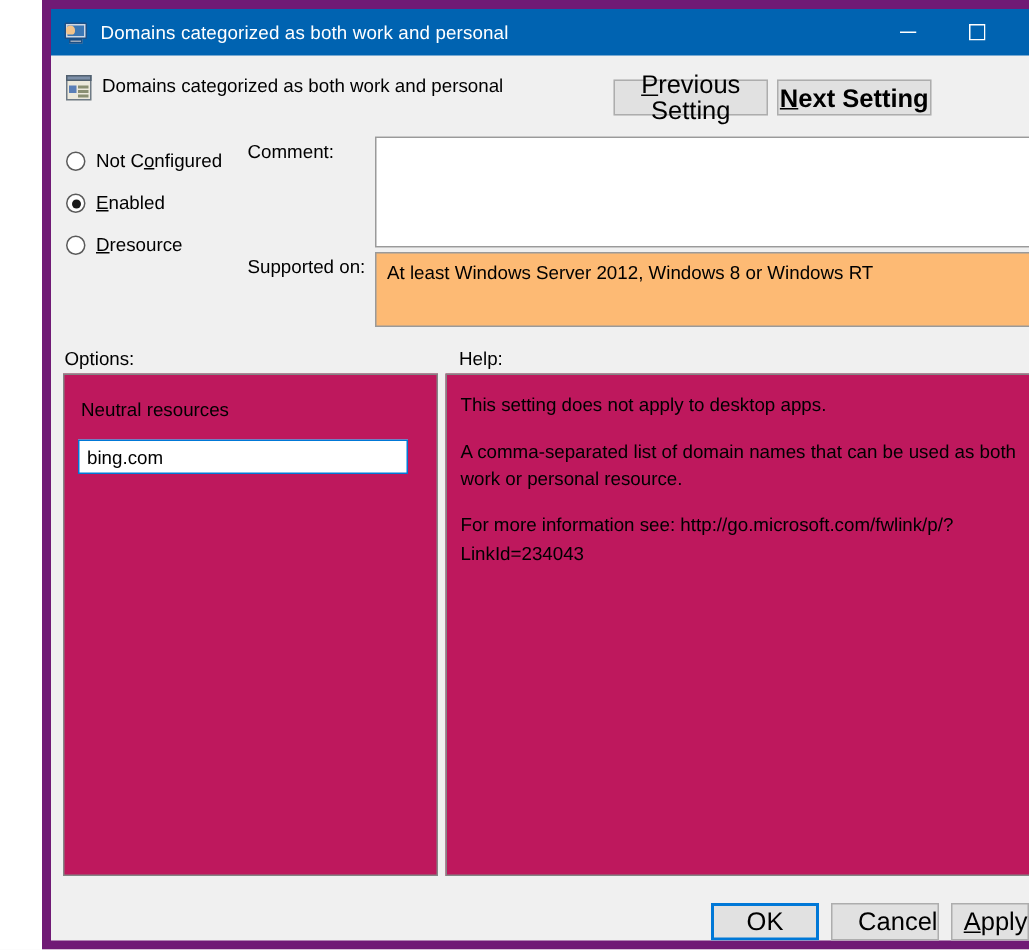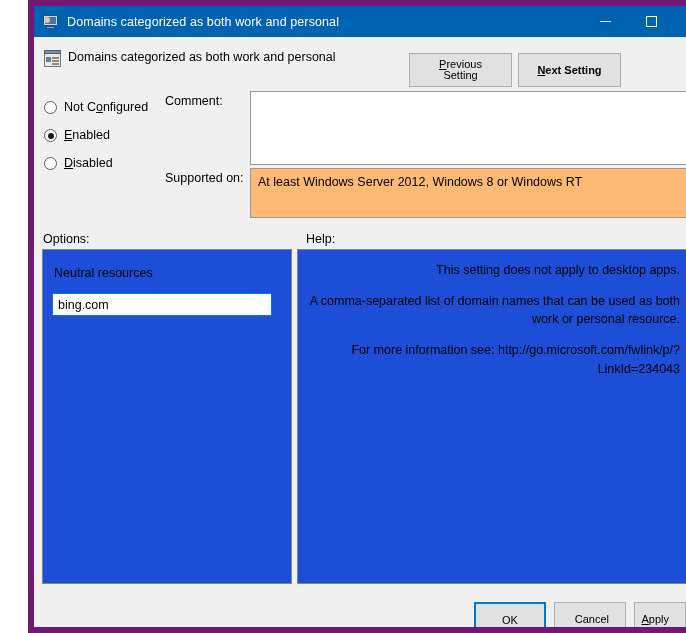--- a/index.html
+++ b/index.html
@@ -128,32 +128,32 @@
   .header-title {
     position: absolute;
     left: 34px; top: 44px;
     font-size: 12.5px;
     color: #000000;
     white-space: nowrap;
   }
 
   .btn {
     font-family: "Liberation Sans", sans-serif;
-    font-size: 11px;
+    font-size: 17px;
     color: #000000;
     background: #e1e1e1;
     border: 1px solid #adadad;
     box-sizing: border-box;
     text-align: center;
     line-height: 1;
     display: flex;
     align-items: center;
     justify-content: center;
     cursor: default;
-    padding: 16px;
+    padding: 0;
   }
   .btn.default {
     border: 2px solid #0078d7;
     background: #e1e1e1;
   }
   .btn u { text-decoration: underline; }
 
   .btn-prev {
     position: absolute;
     left: 375px; top: 47px;
@@ -257,21 +257,21 @@
     align-items: center;
     justify-content: center;
     flex: none;
   }
 
   
   .panel {
     position: absolute;
     box-sizing: border-box;
     border: 1px solid #848484;
-    background: #1d4ed8;
+    background: #be185d;
   }
   .panel-options {
     left: 8px; top: 243px;
     width: 250px; height: 335px;
   }
   .panel-help {
     left: 263px; top: 243px;
     width: 414px; height: 335px;
   }
 
@@ -299,21 +299,21 @@
   .help-body {
     position: absolute;
     left: 0; top: 0;
     right: 18px; bottom: 0;
     padding: 11px 12px 0 9px;
     font-size: 12.5px;
     color: #000000;
     line-height: 1.45;
     overflow: hidden;
   }
-  .help-body p { margin: 0 0 13px 0; text-align: right; }
+  .help-body p { margin: 0 0 13px 0; }
   .help-body p:last-child { margin-bottom: 0; }
 
   
   .btn-ok {
     position: absolute;
     left: 440px; top: 596px;
     width: 72px; height: 25px;
   }
   .btn-cancel {
     position: absolute;
@@ -376,21 +376,21 @@
   <div class="radio-row radio-not">
     <span class="radio-mark"></span>
     <span class="radio-label"><span>Not C</span><u>o</u><span>nfigured</span></span>
   </div>
   <div class="radio-row radio-en">
     <span class="radio-mark checked"></span>
     <span class="radio-label"><span></span><u>E</u><span>nabled</span></span>
   </div>
   <div class="radio-row radio-dis">
     <span class="radio-mark"></span>
-    <span class="radio-label"><span></span><u>D</u><span>isabled</span></span>
+    <span class="radio-label"><span></span><u>D</u><span>resource</span></span>
   </div>
 
   <div class="field-label label-comment">Comment:</div>
   <div class="textbox box-comment">
     <div class="content"></div>
     <div class="vscroll">
       <div class="arr">
         <svg width="9" height="6" viewBox="0 0 9 6">
             <path d="M0.8 5 L4.5 1.2 L8.2 5" stroke="#8a8a8a" stroke-width="1.1" fill="none"></path>
           </svg>

